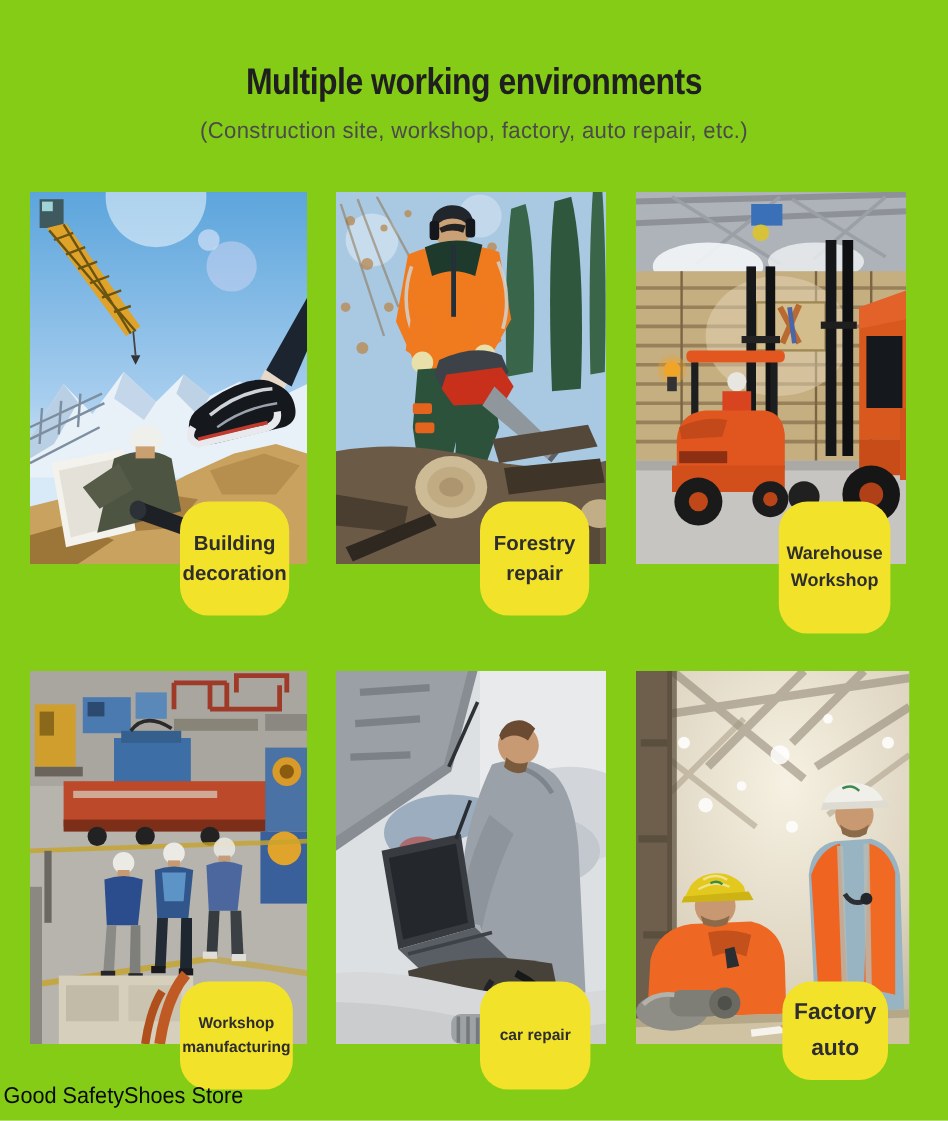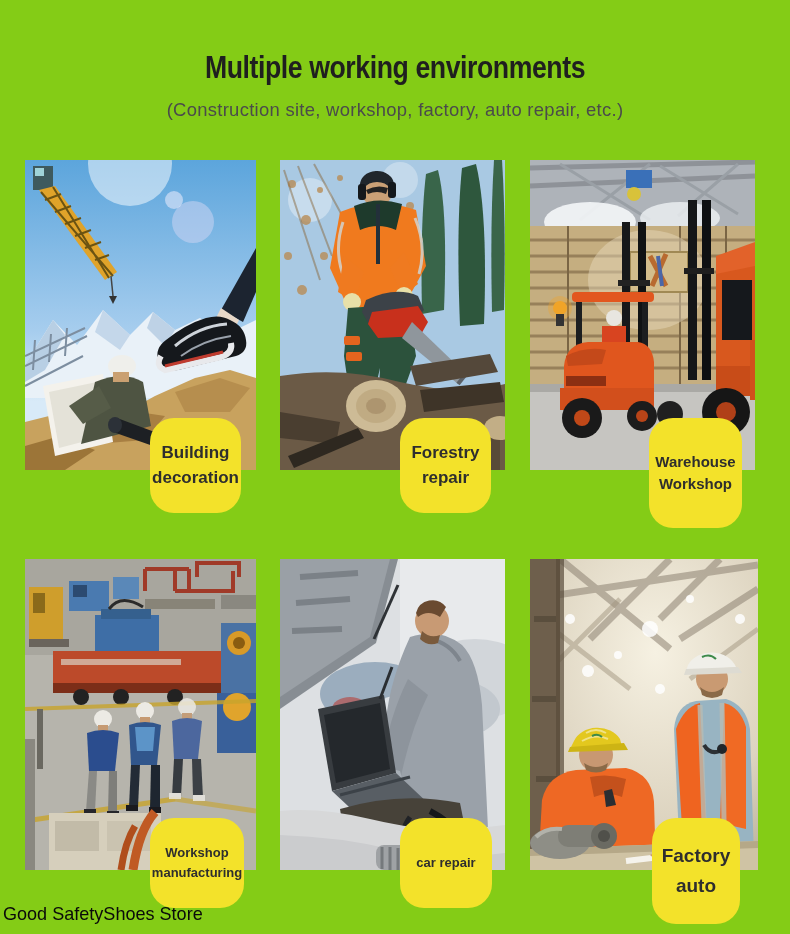--- a/index.html
+++ b/index.html
@@ -33,21 +33,21 @@
     position:absolute; background:#F3E22A; border-radius:24px;
     display:flex; flex-direction:column; justify-content:center; align-items:center;
     text-align:center; font-weight:700; color:#2e2e2e; line-height:1.45;
   }
   .label span:empty { display:none; }
   .l0 { left:150px; top:418px; width:91px; height:95px; font-size:17px; }
   .l1 { left:400px; top:418px; width:91px; height:95px; font-size:17px; }
   .l2 { left:649px; top:418px; width:93px; height:110px; font-size:15px; }
   .l3 { left:150px; top:818px; width:94px; height:90px; font-size:13px; line-height:1.55; }
   .l4 { left:400px; top:818px; width:92px; height:90px; font-size:13px; }
-  .l5 { left:652px; top:818px; width:88px; height:106px; font-size:19px; line-height:1.6; }
+  .l5 { left:652px; top:818px; width:88px; height:82px; font-size:19px; line-height:1.6; }
   .footer {
     position:absolute; left:3px; top:903px; font-size:19px; color:#0a0a0a;
     letter-spacing:0; transform:scaleX(0.95); transform-origin:left center;
     white-space:nowrap;
   }
 </style>
 </head>
 <body>
 
 <div class="page">

